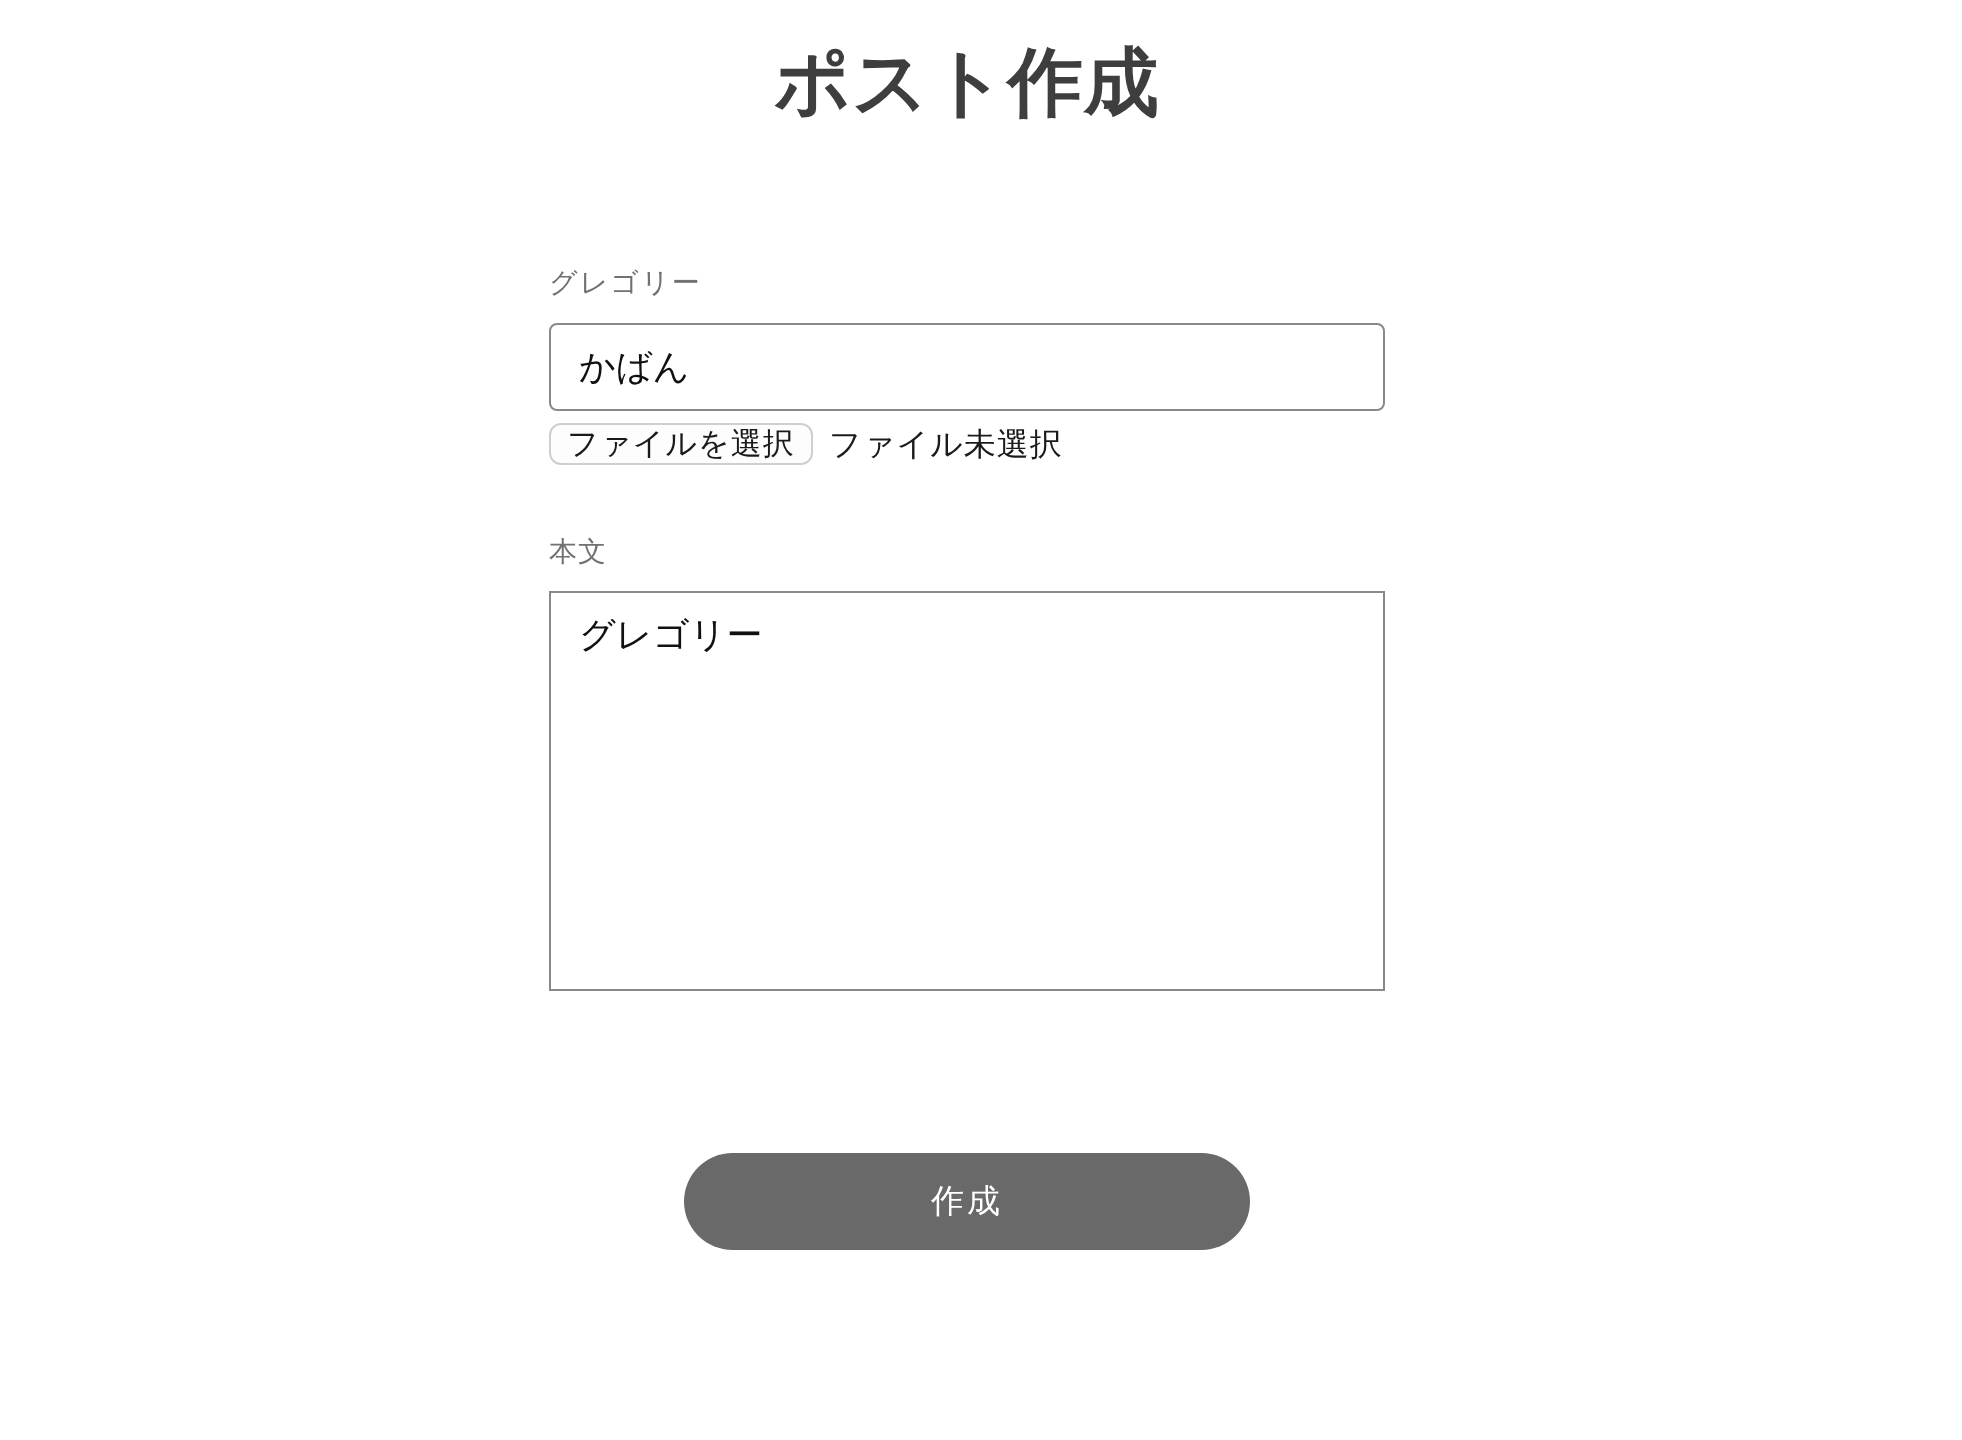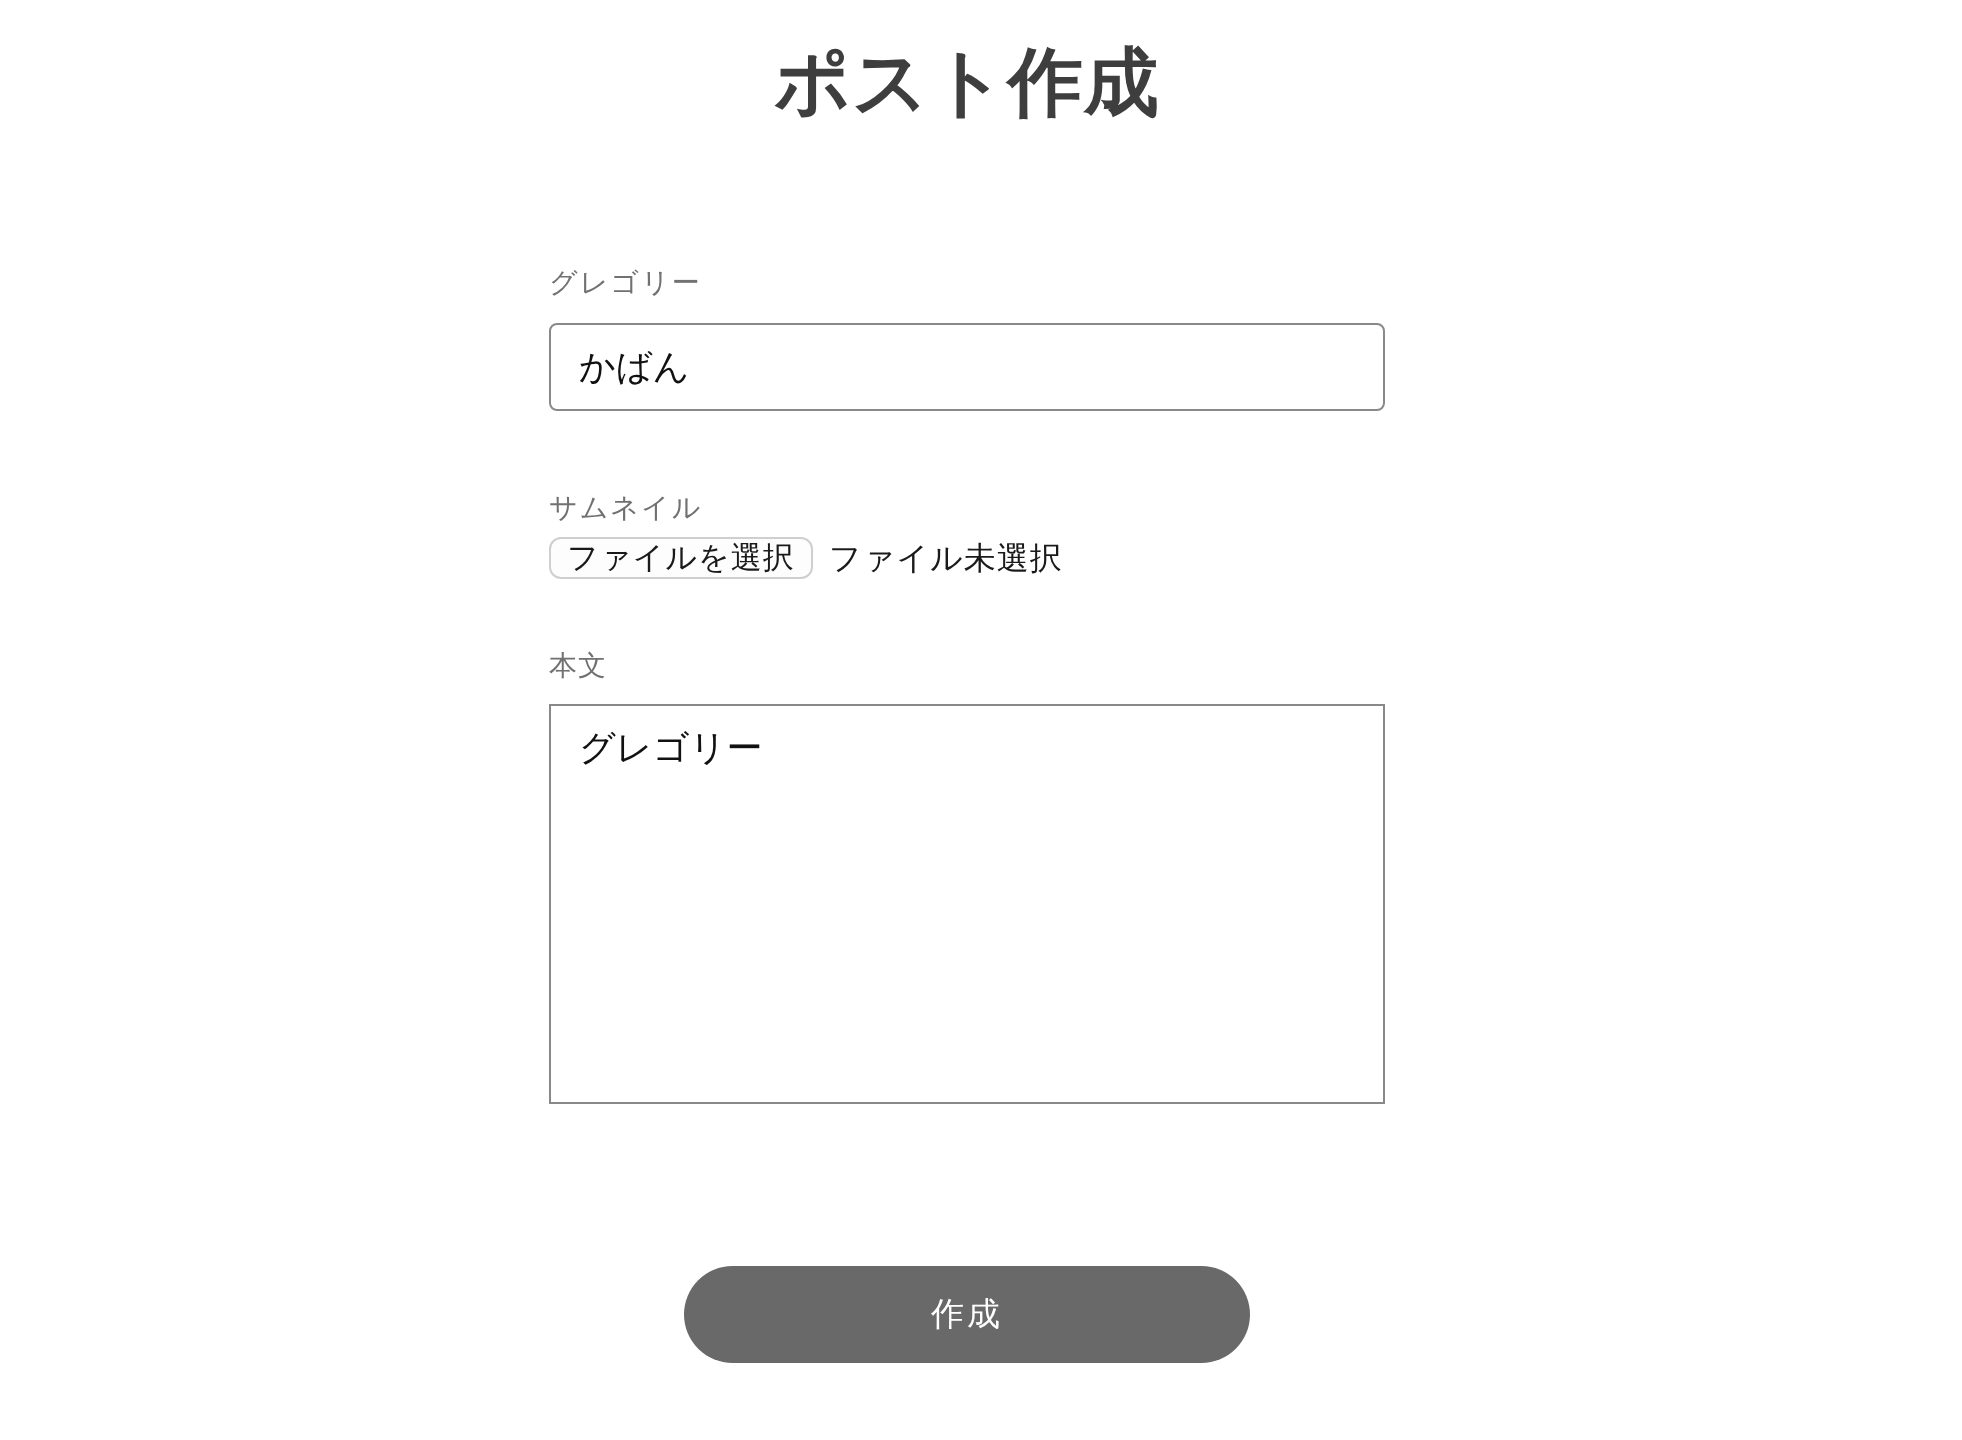--- a/index.html
+++ b/index.html
@@ -118,21 +118,20 @@
 <div class="page">
   <div class="container">
 
     <h1 class="page-title">ポスト作成</h1>
 
     <form>
 
       <label class="field-label">グレゴリー</label>
       <input type="text" class="title-input" value="かばん" style="">
 
-      <label class="field-label thumb">サムネイル</label>
       <div class="file-row">
         <button type="button" class="file-choose-btn">ファイルを選択</button>
         <span class="file-status">ファイル未選択</span>
       </div>
 
       <label class="field-label body">本文</label>
       <textarea class="body-textarea" style="">グレゴリー</textarea>
 
       <button type="submit" class="submit-btn">作成</button>
 

